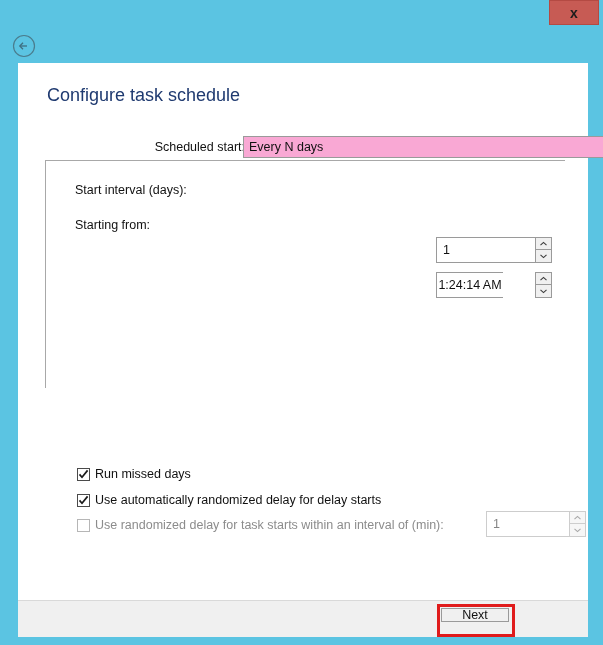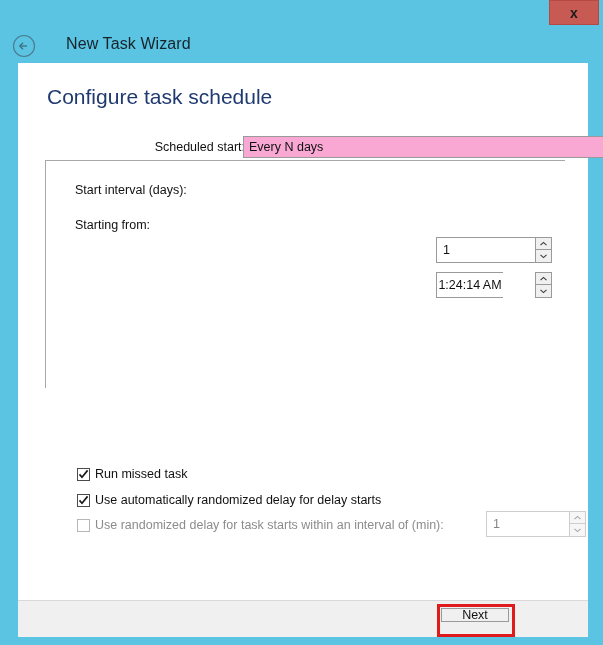--- a/index.html
+++ b/index.html
@@ -81,21 +81,21 @@
     width: 570px;
     height: 537px;
     background: #ffffff;
     box-sizing: border-box;
   }
 
   .page-heading {
     position: absolute;
     left: 29px;
     top: 22px;
-    font-size: 21px;
+    font-size: 18px;
     color: #1f3a70;
     white-space: nowrap;
   }
 
   
   .sched-label {
     position: absolute;
     left: 122px;
     top: 77px;
     width: 105px;
@@ -298,21 +298,20 @@
     </div>
 
     <div class="back-button">
       <svg width="24" height="24" viewBox="0 0 24 24">
         <circle cx="12" cy="12" r="10.5" fill="none" stroke="#4a7d8e" stroke-width="1.2"></circle>
         <path d="M15 12 H8.5" fill="none" stroke="#3f6f80" stroke-width="1.3"></path>
         <path d="M11 8.8 L7.8 12 L11 15.2" fill="none" stroke="#3f6f80" stroke-width="1.3"></path>
       </svg>
     </div>
 
-    <div class="wizard-title">New Task Wizard</div>
   </div>
 
   <div class="content">
 
     <div class="page-heading">Configure task schedule</div>
 
     <div class="sched-label">Scheduled start:</div>
 
     <div class="sched-select">
       <span class="value">Every N days</span>
@@ -360,21 +359,21 @@
         </div>
       </div>
     </div>
 
     <div class="checkrow chk-missed">
       <span class="box">
         <svg width="11" height="11" viewBox="0 0 11 11">
           <path d="M1.5 5.4 L4 8.2 L9.6 1.4" fill="none" stroke="#1a1a1a" stroke-width="1.7"></path>
         </svg>
       </span>
-      <span class="txt">Run missed task</span>
+      <span class="txt">Run missed days</span>
     </div>
 
     <div class="checkrow chk-autorand">
       <span class="box">
         <svg width="11" height="11" viewBox="0 0 11 11">
           <path d="M1.5 5.4 L4 8.2 L9.6 1.4" fill="none" stroke="#1a1a1a" stroke-width="1.7"></path>
         </svg>
       </span>
       <span class="txt">Use automatically randomized delay for delay starts</span>
     </div>

